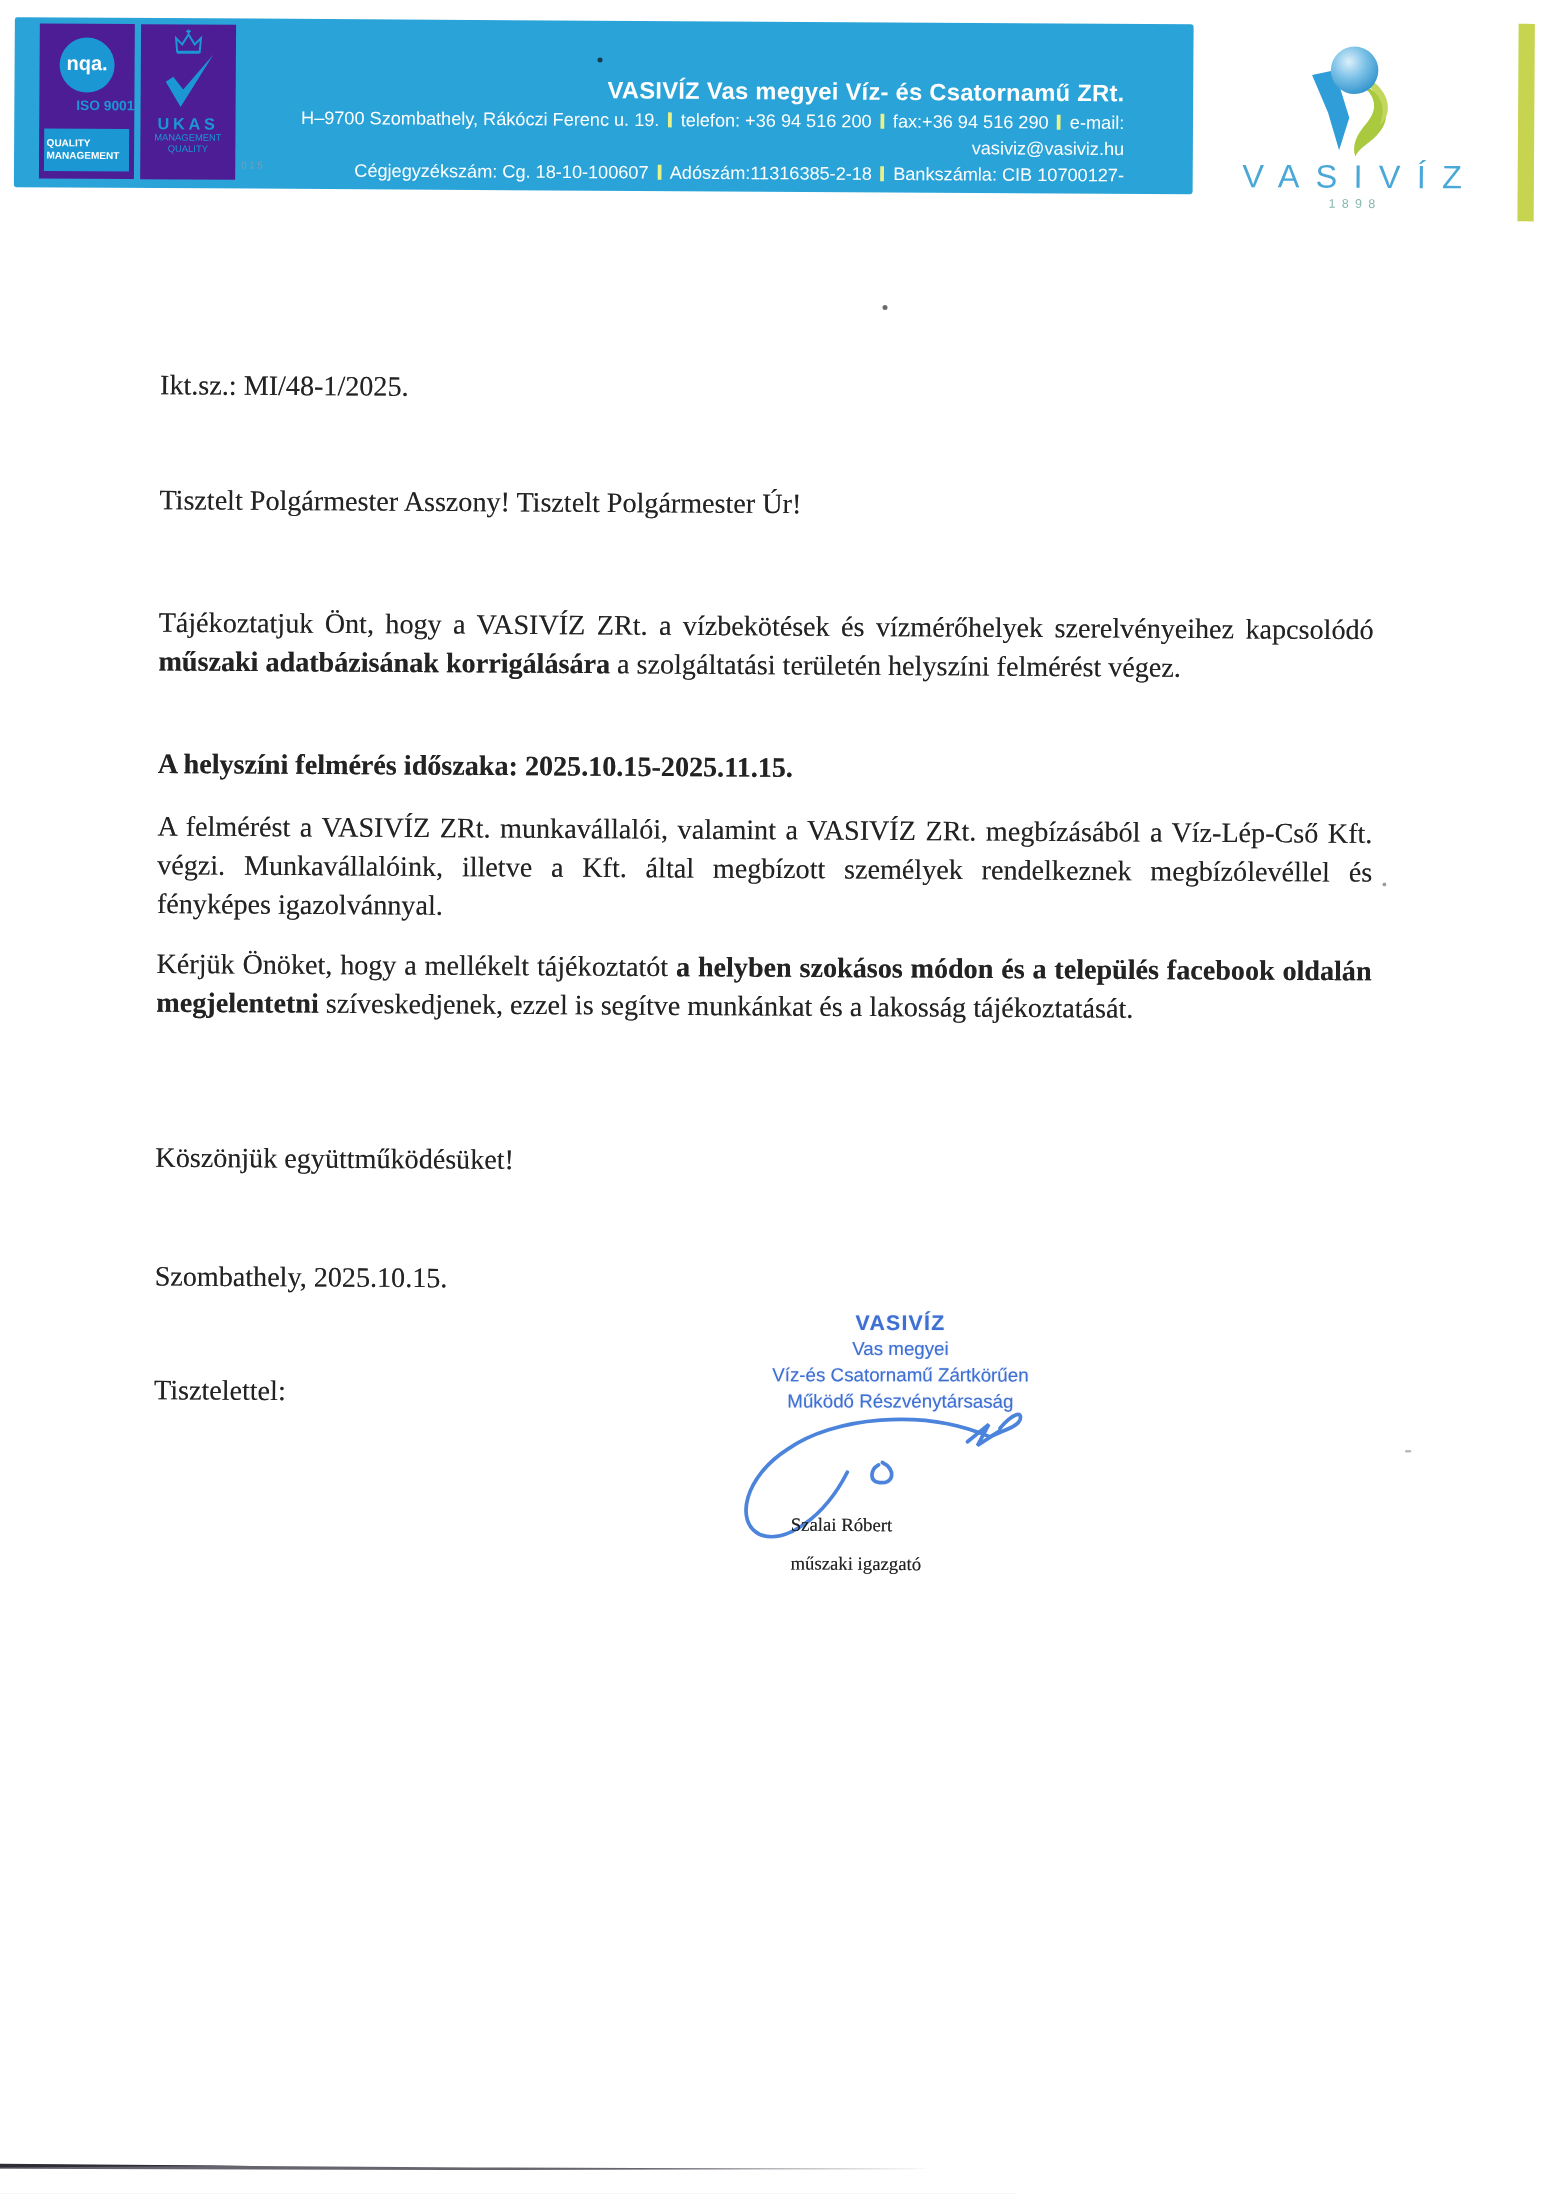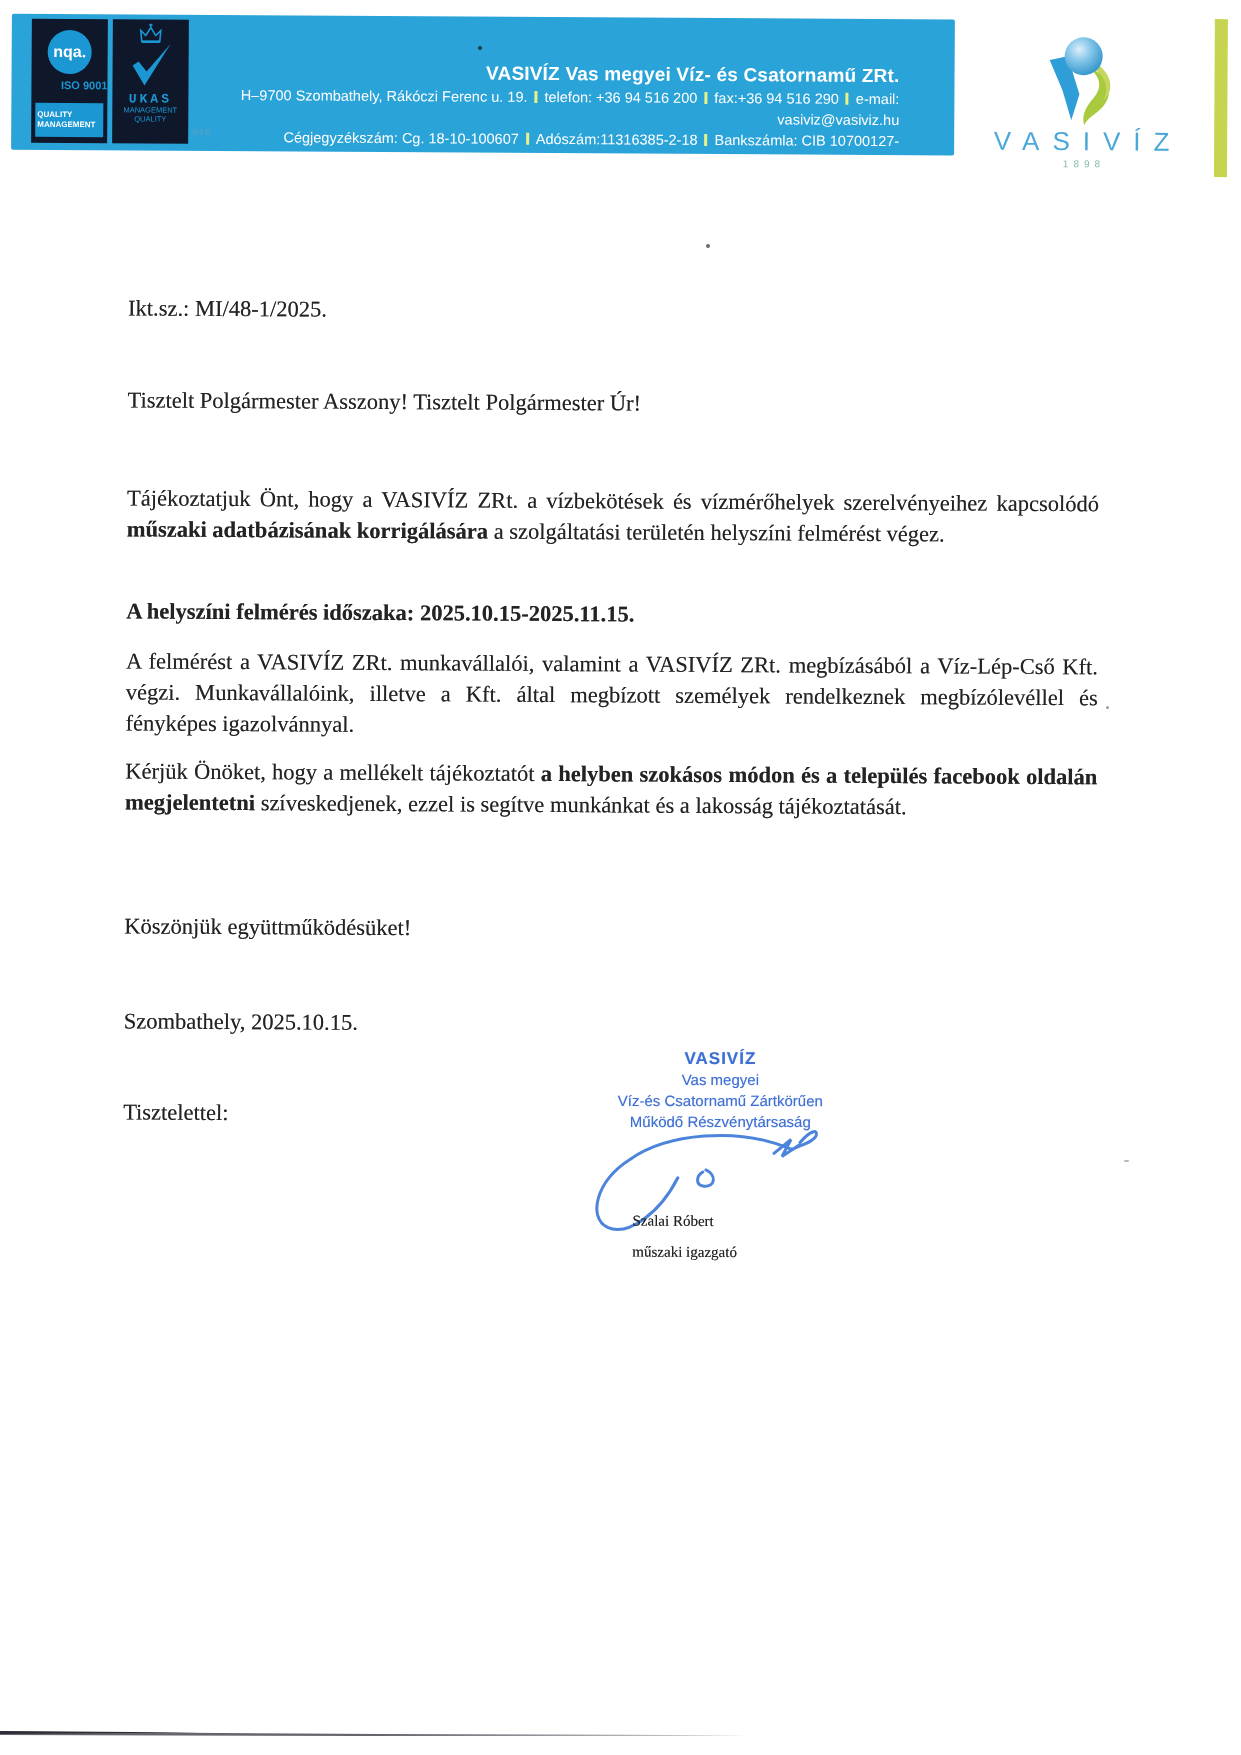--- a/index.html
+++ b/index.html
@@ -3,35 +3,35 @@
 <meta charset="utf-8">
 <style>
   html,body{margin:0;padding:0;background:#e8e8e8;}
   .page{position:relative;width:1241px;height:1755px;background:#ffffff;overflow:hidden;
         font-family:"Liberation Serif", serif;color:#232323;margin:0 auto;}
   .tilt{position:absolute;left:0;top:0;width:1241px;height:1755px;
         transform:rotate(0.35deg);transform-origin:60px 0;}
 
   
   .hbar{position:absolute;left:12px;top:14px;width:943px;height:136px;background:#2aa3d8;border-radius:2px;}
-  .badge{position:absolute;top:5px;background:#0f172a;width:76px;height:124px;}
+  .badge{position:absolute;top:5px;background:#4c1d95;width:76px;height:124px;}
   .badge.nqa{left:20px;}
   .badge.ukas{left:101px;}
   .nqa-circle{position:absolute;left:16px;top:11px;width:44px;height:44px;border-radius:50%;
               background:#1b97d3;color:#fff;font-family:"Liberation Sans",sans-serif;
               font-weight:bold;font-size:16px;line-height:44px;text-align:center;}
   .nqa-iso{position:absolute;left:0;top:60px;width:76px;text-align:right;color:#1b97d3;
            font-family:"Liberation Sans",sans-serif;font-weight:bold;font-size:11px;}
   .nqa-strip{position:absolute;left:4px;top:84px;width:68px;height:34px;background:#1b97d3;color:#fff;
              font-family:"Liberation Sans",sans-serif;font-weight:bold;font-size:8px;line-height:10px;
              display:flex;align-items:center;justify-content:center;text-align:left;padding:14px 2px;box-sizing:border-box;}
   .ukas-crown{position:absolute;left:26px;top:4px;}
   .ukas-check{position:absolute;left:16px;top:22px;}
   .ukas-name{position:absolute;left:0;top:72px;width:76px;text-align:center;color:#1b97d3;
-             font-family:Liberation Mono, monospace;font-size:13px;letter-spacing:3px;font-weight:bold;}
+             font-family:Liberation Sans, sans-serif;font-size:13px;letter-spacing:3px;font-weight:bold;}
   .ukas-cap{position:absolute;left:8px;top:87px;width:60px;text-align:center;color:#1b97d3;
             font-family:"Liberation Sans",sans-serif;font-size:7.5px;line-height:8.5px;}
   .ukas-num{position:absolute;left:0;top:108px;width:100px;text-align:right;color:#7a9db5;
             font-family:"Liberation Sans",sans-serif;font-size:8px;letter-spacing:2px;}
   .htext{position:absolute;left:220px;top:44px;width:668px;text-align:right;color:#ffffff;
          font-family:"Liberation Sans",sans-serif;}
   .htext .h1{font-size:19px;font-weight:bold;line-height:26px;letter-spacing:.2px;}
   .htext .h2,.htext .h3{font-size:14.5px;line-height:21px;}
   .sep{display:inline-block;width:3px;height:12px;background:#e9f287;margin:0 7px;vertical-align:-1px;}
 

